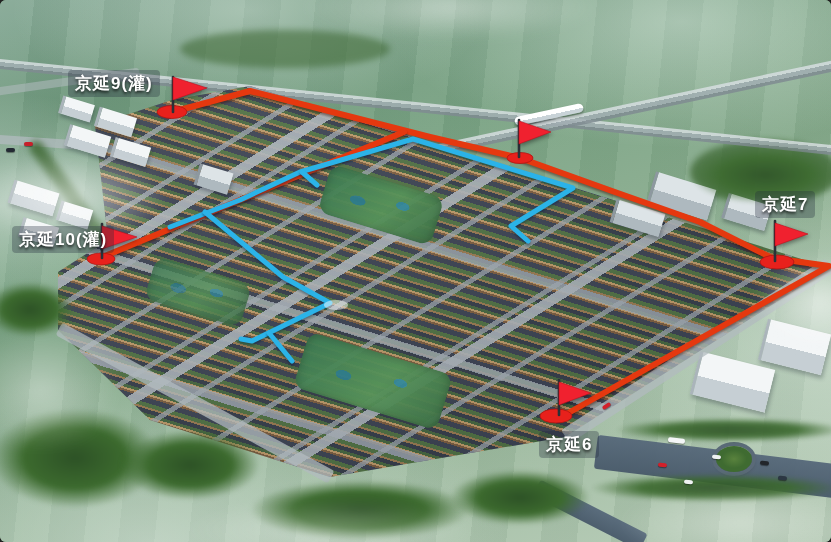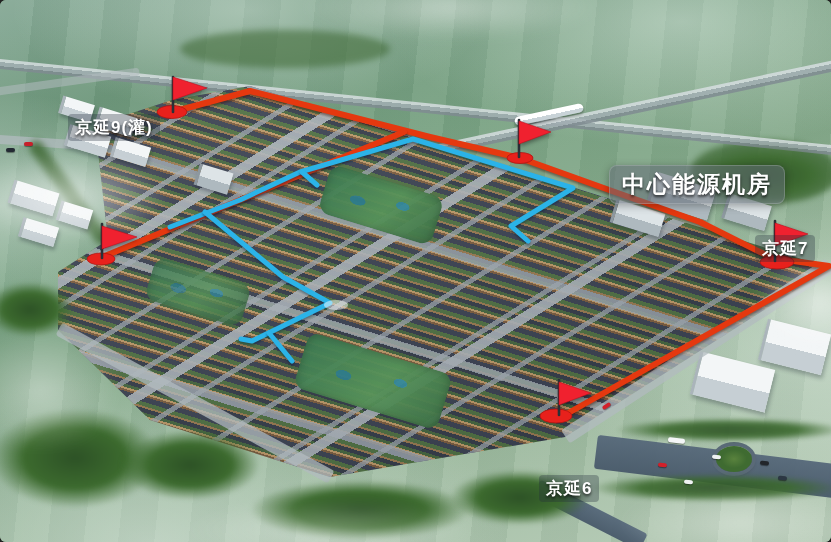--- a/index.html
+++ b/index.html
@@ -67,21 +67,21 @@
   .rb{fill:none;stroke:var(--route-blue);stroke-width:5;stroke-linejoin:round;stroke-linecap:round;
       filter:drop-shadow(0 2px 1px rgba(0,30,60,.4));}
   .mbase{fill:var(--marker-base-red);stroke:#b31410;stroke-width:.8;}
   .pole{stroke:#2b3138;stroke-width:2.6;stroke-linecap:round;}
   .pennant{fill:var(--flag-red);stroke:#c00f1d;stroke-width:.6;filter:drop-shadow(1px 2px 2px rgba(0,0,0,.4));}
   .node{fill:rgba(255,255,255,.5);}
 
   
   .lbl{color:var(--label-text);font-weight:bold;font-size:17px;letter-spacing:1px;white-space:nowrap;
        background:var(--label-bg);padding:2px 7px;border-radius:4px;
-       text-shadow:0 2px 3px rgba(0,0,0,.75);margin-top:44px;}
+       text-shadow:0 2px 3px rgba(0,0,0,.75);}
   .lbl-lg{font-size:23px;letter-spacing:2px;padding:4px 13px;background:var(--center-label-bg);
        border-radius:8px;box-shadow:0 2px 8px rgba(0,0,0,.3), inset 0 0 0 1px rgba(255,255,255,.18);}
 </style>
 </head>
 <body>
 
 <div class="stage">
 
   <div class="base" style="inset:0;"></div>
   <div class="field-trees" style="left:180px;top:30px;width:210px;height:38px;"></div>
@@ -180,16 +180,16 @@
       <path class="pennant" d="M102,226 L137,237 L102,249 Z"></path>
     </g>
     <g>
       <ellipse class="mbase" cx="556" cy="416" rx="16" ry="7"></ellipse>
       <line class="pole" x1="559" y1="415" x2="559" y2="380"></line>
       <path class="pennant" d="M559,382 L591,393 L559,405 Z"></path>
     </g>
   </svg>
 
   <div class="lbl" style="left:68px;top:70px;">京延9(灌)</div>
-  <div class="lbl lbl-lg" style="left:609px;top:121px;">中心能源机房</div>
   <div class="lbl" style="left:755px;top:191px;">京延7</div>
+  <div class="lbl" style="left:12px;top:226px;">京延10(灌)</div>
   <div class="lbl" style="left:539px;top:431px;">京延6</div>
 </div>
 
 </body></html>

